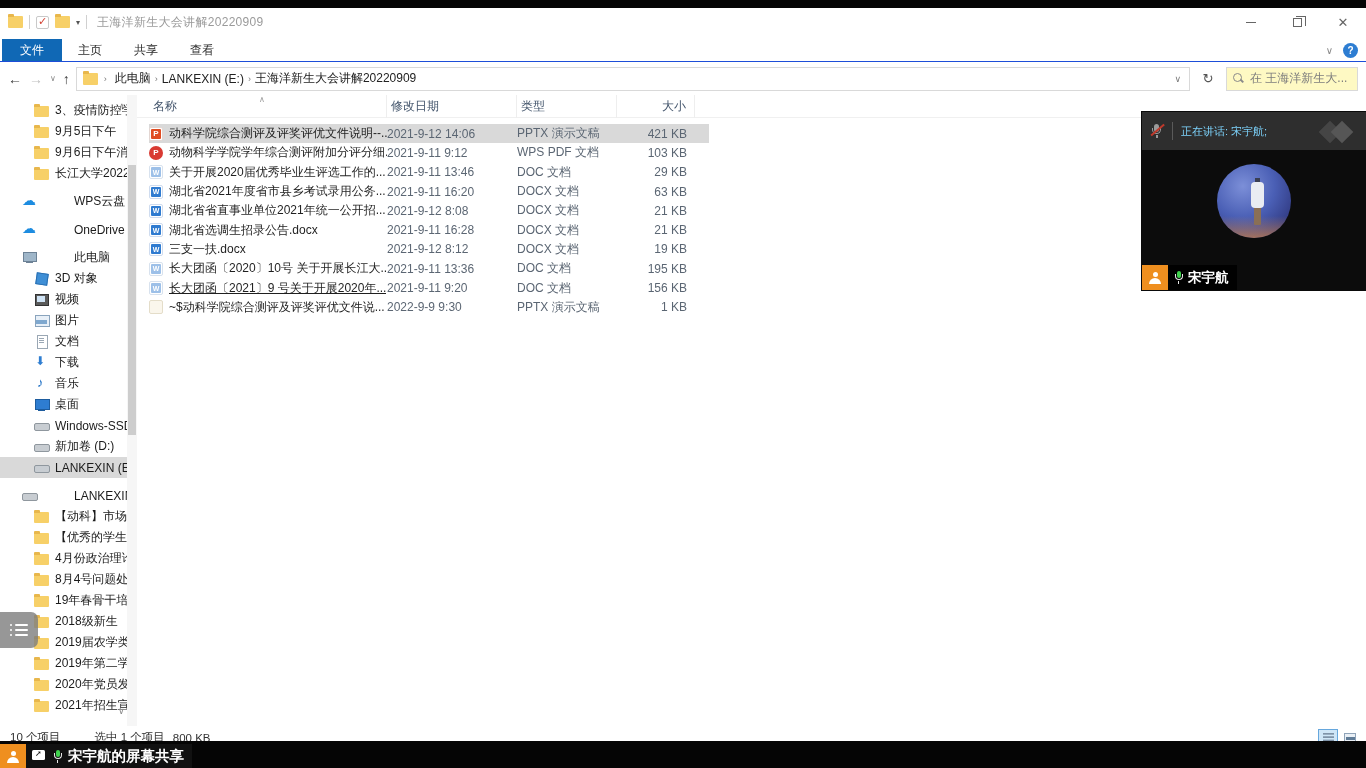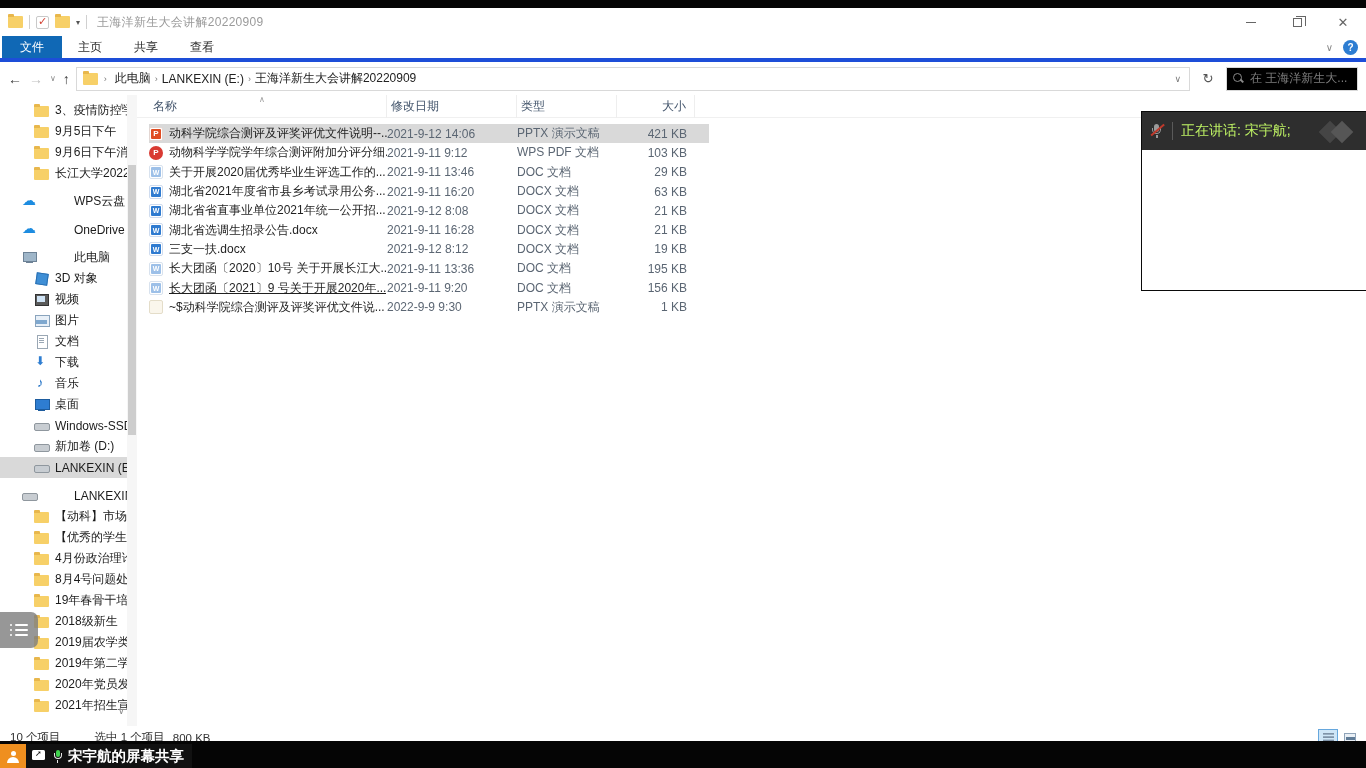--- a/index.html
+++ b/index.html
@@ -25,39 +25,39 @@
   .qat-caret { font-size:8px; color:#555; }
   .win-title { margin-left:10px; font-size:12px; color:#9a9a9a; letter-spacing:.3px; }
   .win-controls { margin-left:auto; display:flex; height:28px; }
   .win-btn { width:46px; height:28px; display:flex; align-items:center; justify-content:center; color:#666; font-size:12px; cursor:default; }
   .glyph-min { display:inline-block; width:10px; height:1px; background:#666; }
   .glyph-max { display:inline-block; width:9px; height:9px; border:1px solid #666; position:relative; background:#fff; }
   .glyph-max::before { content:""; position:absolute; left:2px; top:-3px; width:9px; height:9px; border:1px solid #666; border-bottom:none; border-left:none; }
   .glyph-close { font-size:13px; color:#666; }
 
   
-  .tabs-row { height:26px; display:flex; align-items:flex-end; background:#fff; border-bottom:4px solid #1d4ed8; position:relative; }
+  .tabs-row { height:26px; display:flex; align-items:flex-end; background:#fff; border-bottom:1px solid #1d4ed8; position:relative; }
   .tab-file { height:22px; padding:0 18px; background:#1068b5; color:#fff; font-size:12px; display:flex; align-items:center; margin-left:2px; }
   .tab { height:22px; padding:0 16px; color:#2b2b2b; font-size:12px; display:flex; align-items:center; }
   .ribbon-right { position:absolute; right:8px; bottom:3px; display:flex; align-items:center; gap:10px; }
   .ribbon-chevron { color:#888; font-size:10px; }
   .help-circle { width:15px; height:15px; border-radius:50%; background:#2d7dd2; color:#fff; font-size:10px; display:flex; align-items:center; justify-content:center; font-weight:bold; }
 
   
   .addr-row { height:34px; display:flex; align-items:center; padding:0 8px; background:#fff; border-bottom:1px solid #e6e6e6; }
   .nav-btns { display:flex; align-items:center; gap:7px; color:#3a3a3a; font-size:14px; margin-right:6px; }
   .nav-fwd { color:#c0c0c0; }
   .nav-drop { font-size:8px; color:#888; }
   .addr-box { flex:1; height:24px; border:1px solid #d9d9d9; display:flex; align-items:center; padding:0 6px; gap:4px; background:#fff; }
   .crumb { font-size:12px; color:#222; padding:0 2px; white-space:nowrap; }
   .crumb-sep { font-size:9px; color:#777; padding:0 2px; }
   .addr-spacer { flex:1; }
   .addr-chevron { font-size:9px; color:#777; padding-right:2px; }
   .refresh-btn { width:28px; height:24px; display:flex; align-items:center; justify-content:center; color:#555; font-size:13px; margin:0 4px; }
-  .search-box { width:132px; height:24px; border:1px solid #d9d9d9; display:flex; align-items:center; padding:0 6px; gap:6px; background:#000000; }
+  .search-box { width:132px; height:24px; border:1px solid #d9d9d9; display:flex; align-items:center; padding:0 6px; gap:6px; background:#fef9c3; }
   .search-glyph { width:11px; height:11px; position:relative; flex:0 0 auto; }
   .search-glyph::before { content:""; position:absolute; left:0; top:0; width:7px; height:7px; border:1.5px solid #8a8a8a; border-radius:50%; }
   .search-glyph::after { content:""; position:absolute; left:7px; top:7px; width:4px; height:1.5px; background:#8a8a8a; transform:rotate(45deg); }
   .search-ph { font-size:12px; color:#7d7d7d; white-space:nowrap; overflow:hidden; }
 
   
   .main { position:absolute; left:0; top:87px; width:1366px; height:631px; display:flex; background:#fff; }
   .sidebar { width:127px; height:100%; overflow:hidden; padding-top:5px; position:relative; }
   .sb-item { height:21px; display:flex; align-items:center; gap:6px; font-size:12px; color:#1b1b1b; white-space:nowrap; overflow:hidden; }
   .sb-item.lvl1 { padding-left:22px;gap:37px; }
@@ -132,21 +132,21 @@
 
   
   .video-panel { position:absolute; left:1142px; top:112px; width:224px; height:178px; box-shadow:0 0 0 1px #0a0a0a; }
   .vp-header { height:38px; background:#2e2e2e; display:flex; align-items:center; padding:0 8px; position:relative; overflow:hidden; }
   .mic-off { position:relative; width:14px; height:16px; flex:0 0 auto; }
   .mic-body { position:absolute; left:4px; top:1px; width:5px; height:8px; background:#9a9a9a; border-radius:3px; }
   .mic-arc { position:absolute; left:2px; top:5px; width:9px; height:6px; border:1.5px solid #9a9a9a; border-top:none; border-radius:0 0 6px 6px; }
   .mic-stem { position:absolute; left:6px; top:12px; width:1.5px; height:3px; background:#9a9a9a; }
   .mic-slash { position:absolute; left:-1px; top:6px; width:17px; height:1.6px; background:#c0392b; transform:rotate(-40deg); }
   .vp-div { width:1px; height:18px; background:#5a5a5a; margin:0 8px; }
-  .vp-speaking { color:#bef264; font-size:14px; white-space:nowrap; }
+  .vp-speaking { color:#7dd3fc; font-size:11px; white-space:nowrap; }
   .vp-logo { position:absolute; right:6px; top:8px; width:40px; height:24px; opacity:.85; }
   .vp-logo i { position:absolute; width:16px; height:16px; transform:rotate(45deg); }
   .vp-logo .d1 { left:2px; top:4px; background:#4a4a4a; }
   .vp-logo .d2 { left:14px; top:4px; background:#5d5d5d; }
   .vp-body { height:140px; background:#0c0c0c; position:relative; }
   .avatar { position:absolute; left:50%; top:14px; transform:translateX(-50%); width:74px; height:74px; border-radius:50%; background:radial-gradient(circle at 35% 30%, #7c8fd8 0%, #4a5fb5 45%, #35408a 75%, #2a2f66 100%); overflow:hidden; }
   .avatar::before { content:""; position:absolute; left:0; bottom:0; width:100%; height:22px; background:linear-gradient(transparent, rgba(222,140,70,.65)); }
   .avatar::after { content:""; position:absolute; left:34px; top:18px; width:13px; height:26px; background:#e9ecf2; border-radius:4px; box-shadow:0 -8px 0 -4px #3a3f52, 0 20px 0 -3px #8a6f55; }
   .vp-nametag { position:absolute; left:0; bottom:0; display:flex; align-items:stretch; height:25px; }
   .tag-person { width:26px; background:#ef8f1f; display:flex; align-items:center; justify-content:center; }
@@ -495,20 +495,36 @@
           <i class="mic-stem"></i>
           <i class="mic-slash"></i>
       </span>
       <span class="vp-div"></span>
       <span class="vp-speaking">正在讲话: 宋宇航;</span>
       <span class="vp-logo">
           <i class="d1"></i>
           <i class="d2"></i>
         </span>
     </div>
+    <div class="vp-body">
+      <div class="avatar"></div>
+      <div class="vp-nametag">
+        <span class="tag-person">
+            <span class="person-glyph"></span>
+          </span>
+        <span class="tag-label">
+          <span class="mic-on">
+              <i class="b"></i>
+              <i class="a"></i>
+              <i class="s"></i>
+            </span>
+          <span class="tag-name">宋宇航</span>
+        </span>
+      </div>
+    </div>
   </div>
 
   <div class="share-pill">
     <span class="tag-person" style="width:26px;background:#ef8f1f;display:flex;align-items:center;justify-content:center;">
         <span class="person-glyph"></span>
       </span>
     <span class="share-label">
       <span class="screen-ico"></span>
       <span class="mic-on">
           <i class="b"></i>

